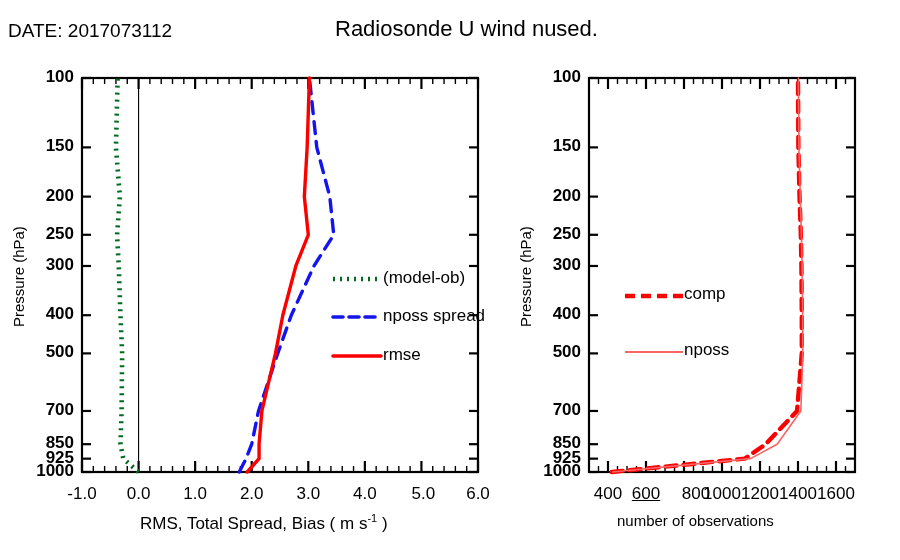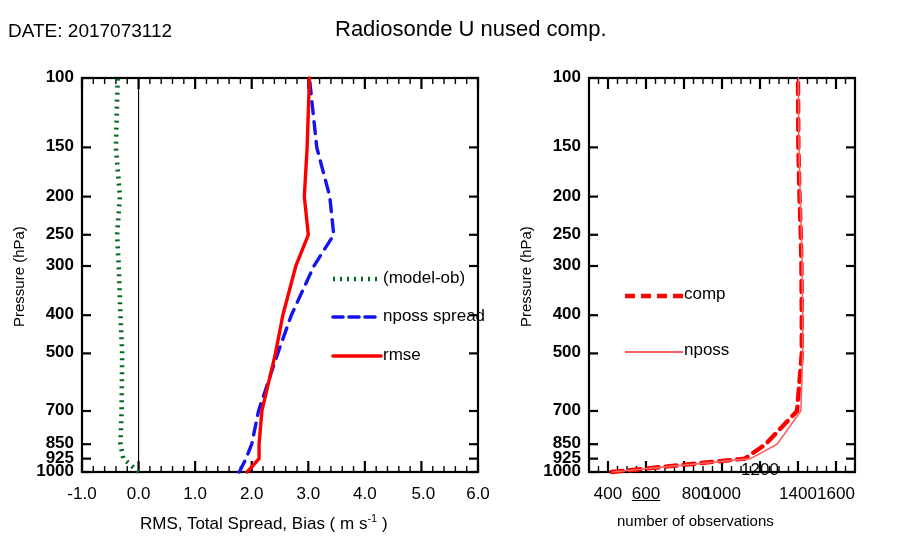--- a/index.html
+++ b/index.html
@@ -22,21 +22,21 @@
   }
   svg{position:absolute;left:0;top:0;}
   .sup{font-size:11px;vertical-align:super;}
 </style>
 </head>
 <body>
 
 <div id="stage">
 
   <div class="txt" id="date-label">DATE: 2017073112</div>
-  <div class="txt" id="main-title">Radiosonde U nused comp.</div>
+  <div class="txt" id="main-title">Radiosonde U wind nused.</div>
 
   <svg width="900" height="560">
     <defs></defs>
     <g id="gen">
         <rect x="82" y="78" width="396" height="394" fill="none" stroke="#000" stroke-width="2.2"></rect>
         <line x1="82" y1="78" x2="91" y2="78" stroke="#000" stroke-width="2.2"></line>
         <line x1="469" y1="78" x2="478" y2="78" stroke="#000" stroke-width="2.2"></line>
         <line x1="82" y1="147.37995606793834" x2="91" y2="147.37995606793834" stroke="#000" stroke-width="2.2"></line>
         <line x1="469" y1="147.37995606793834" x2="478" y2="147.37995606793834" stroke="#000" stroke-width="2.2"></line>
         <line x1="82" y1="196.6058182916085" x2="91" y2="196.6058182916085" stroke="#000" stroke-width="2.2"></line>
@@ -253,21 +253,21 @@
       <div class="txt tick-label" style="left: 527px; top: 304.212px; width: 54px;">400</div>
       <div class="txt tick-label" style="left: 527px; top: 342.394px; width: 54px;">500</div>
       <div class="txt tick-label" style="left: 527px; top: 399.969px; width: 54px;">700</div>
       <div class="txt tick-label" style="left: 527px; top: 433.191px; width: 54px;">850</div>
       <div class="txt tick-label" style="left: 527px; top: 447.66px; width: 54px;">925</div>
       <div class="txt tick-label" style="left: 527px; top: 461px; width: 54px;">1000</div>
       <div class="txt xtick-label" style="left: 563px; top: 484px; width: 90px;">400</div>
       <div class="txt xtick-label" style="left: 601px; top: 484px; width: 90px; text-decoration: underline;">600</div>
       <div class="txt xtick-label" style="left: 639px; top: 484px; width: 114px; text-align: center;">800</div>
       <div class="txt xtick-label" style="left: 677px; top: 484px; width: 90px;">1000</div>
-      <div class="txt xtick-label" style="left: 715px; top: 460px; width: 90px;">1200</div>
+      <div class="txt xtick-label" style="left: 715px; top: 484px; width: 90px;">1200</div>
       <div class="txt xtick-label" style="left: 753px; top: 484px; width: 90px;">1400</div>
       <div class="txt xtick-label" style="left: 791px; top: 484px; width: 90px;">1600</div>
       <div class="ylabel-rot" style="left: 517px; top: 327px;">Pressure (hPa)</div>
       <div class="txt legend-label" style="left: 383px; top: 268px;">(model-ob)</div>
       <div class="txt legend-label" style="left: 383px; top: 306px;">nposs spread</div>
       <div class="txt legend-label" style="left: 383px; top: 345px;">rmse</div>
       <div class="txt legend-label" style="left: 684px; top: 284px;">comp</div>
       <div class="txt legend-label" style="left: 684px; top: 340px;">nposs</div>
       <div class="txt axis-title" style="left: 140px; top: 512px; font-size: 17px;">RMS, Total Spread, Bias ( m s<span class="sup">-1</span> )</div>
       <div class="txt axis-title" style="left: 617px; top: 512px; font-size: 15px;">number of observations</div>

